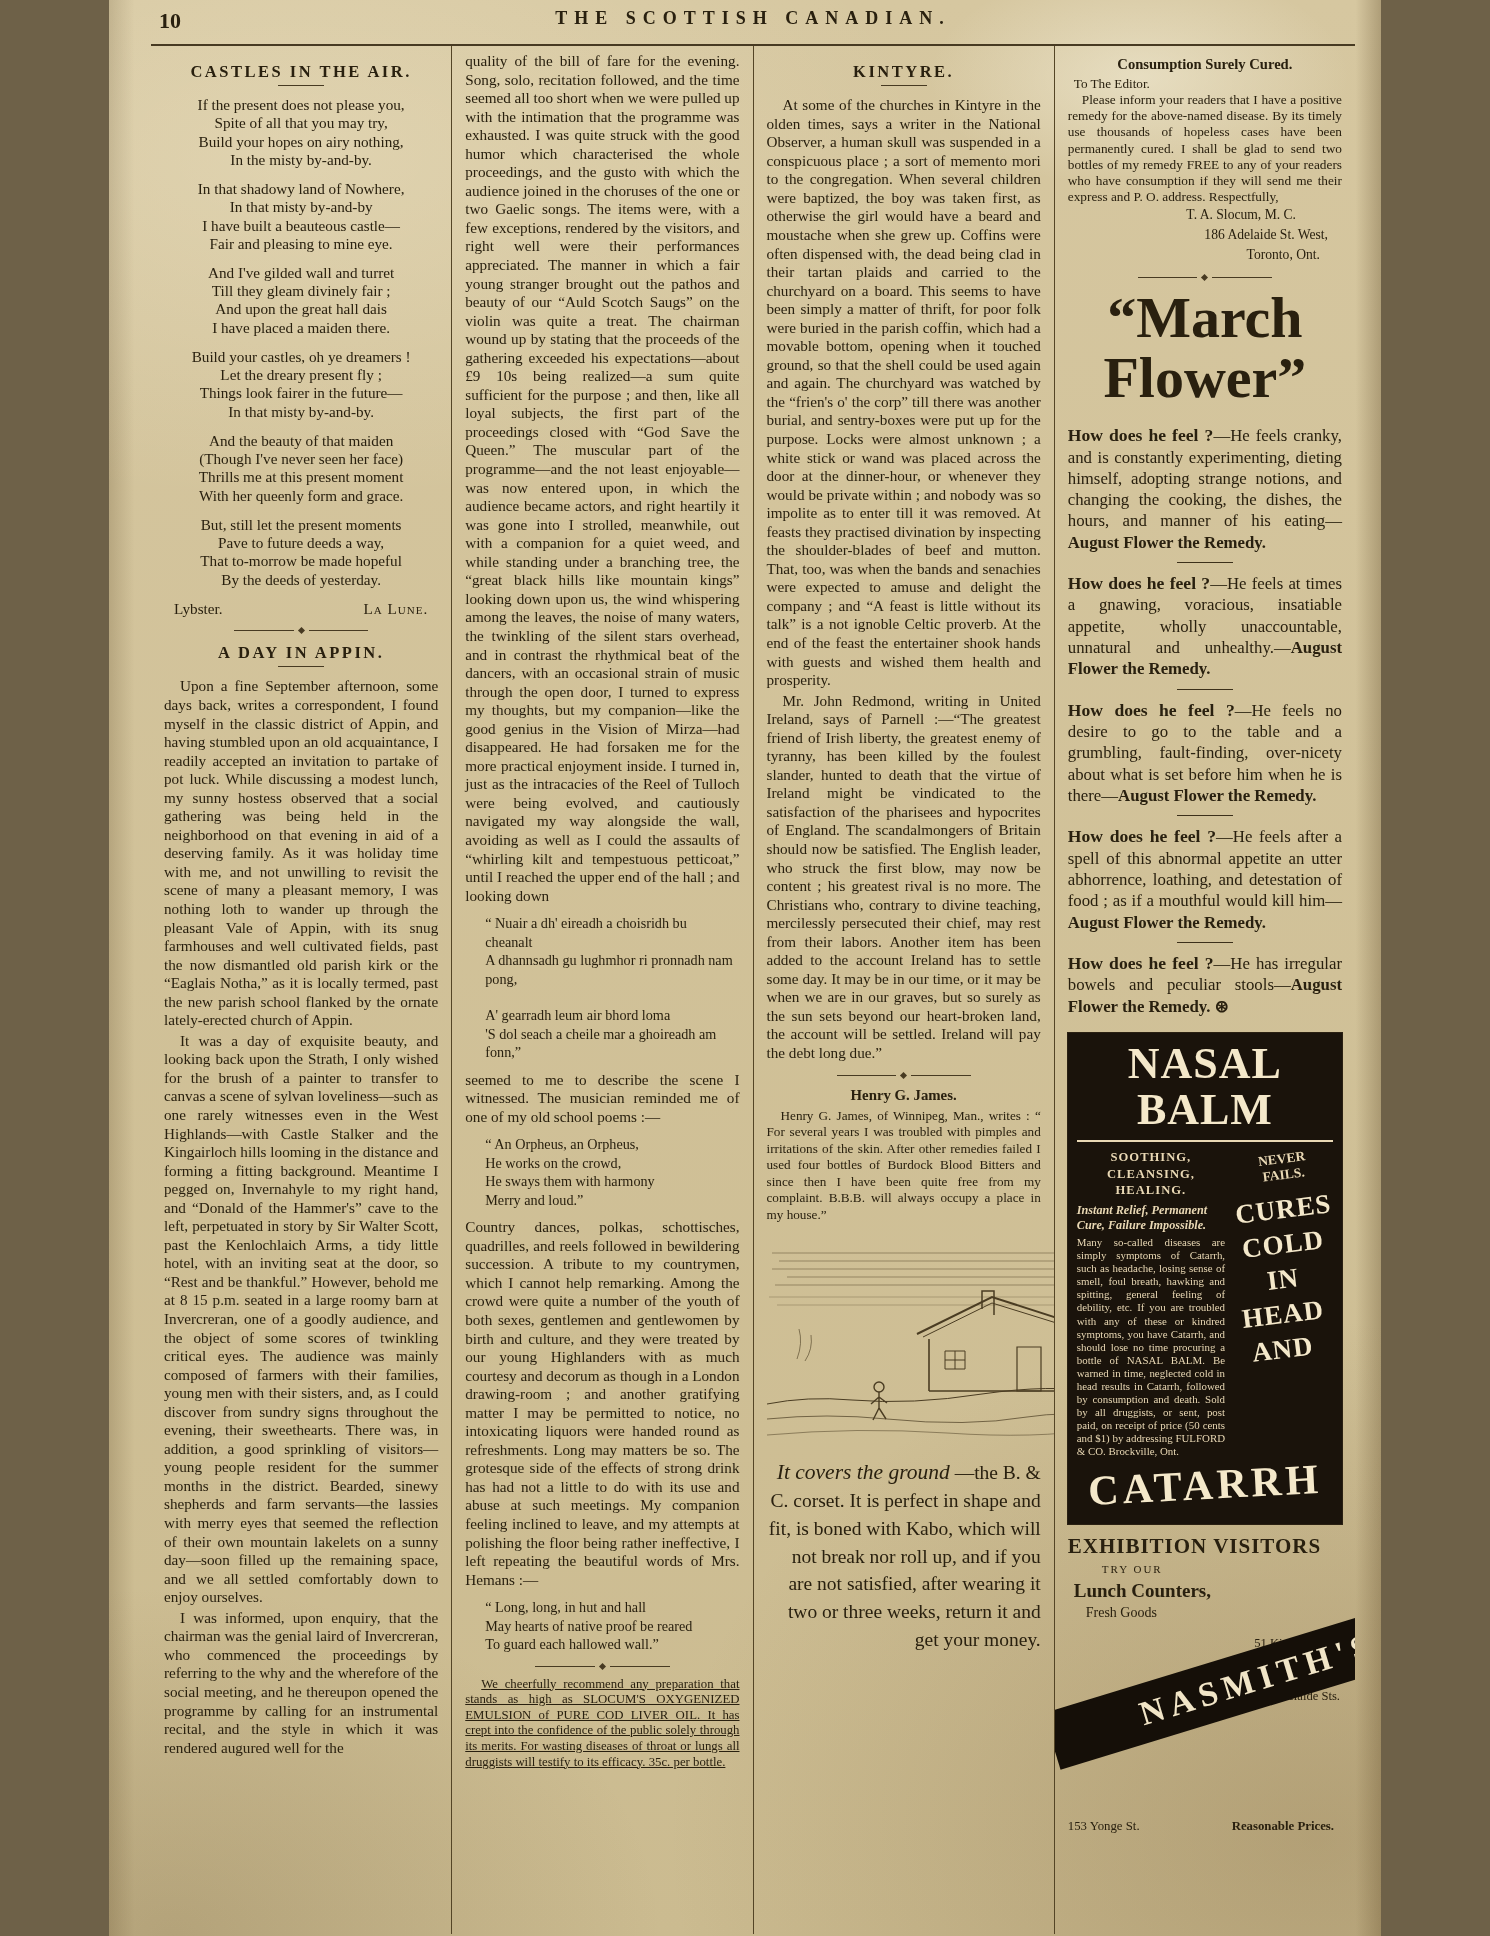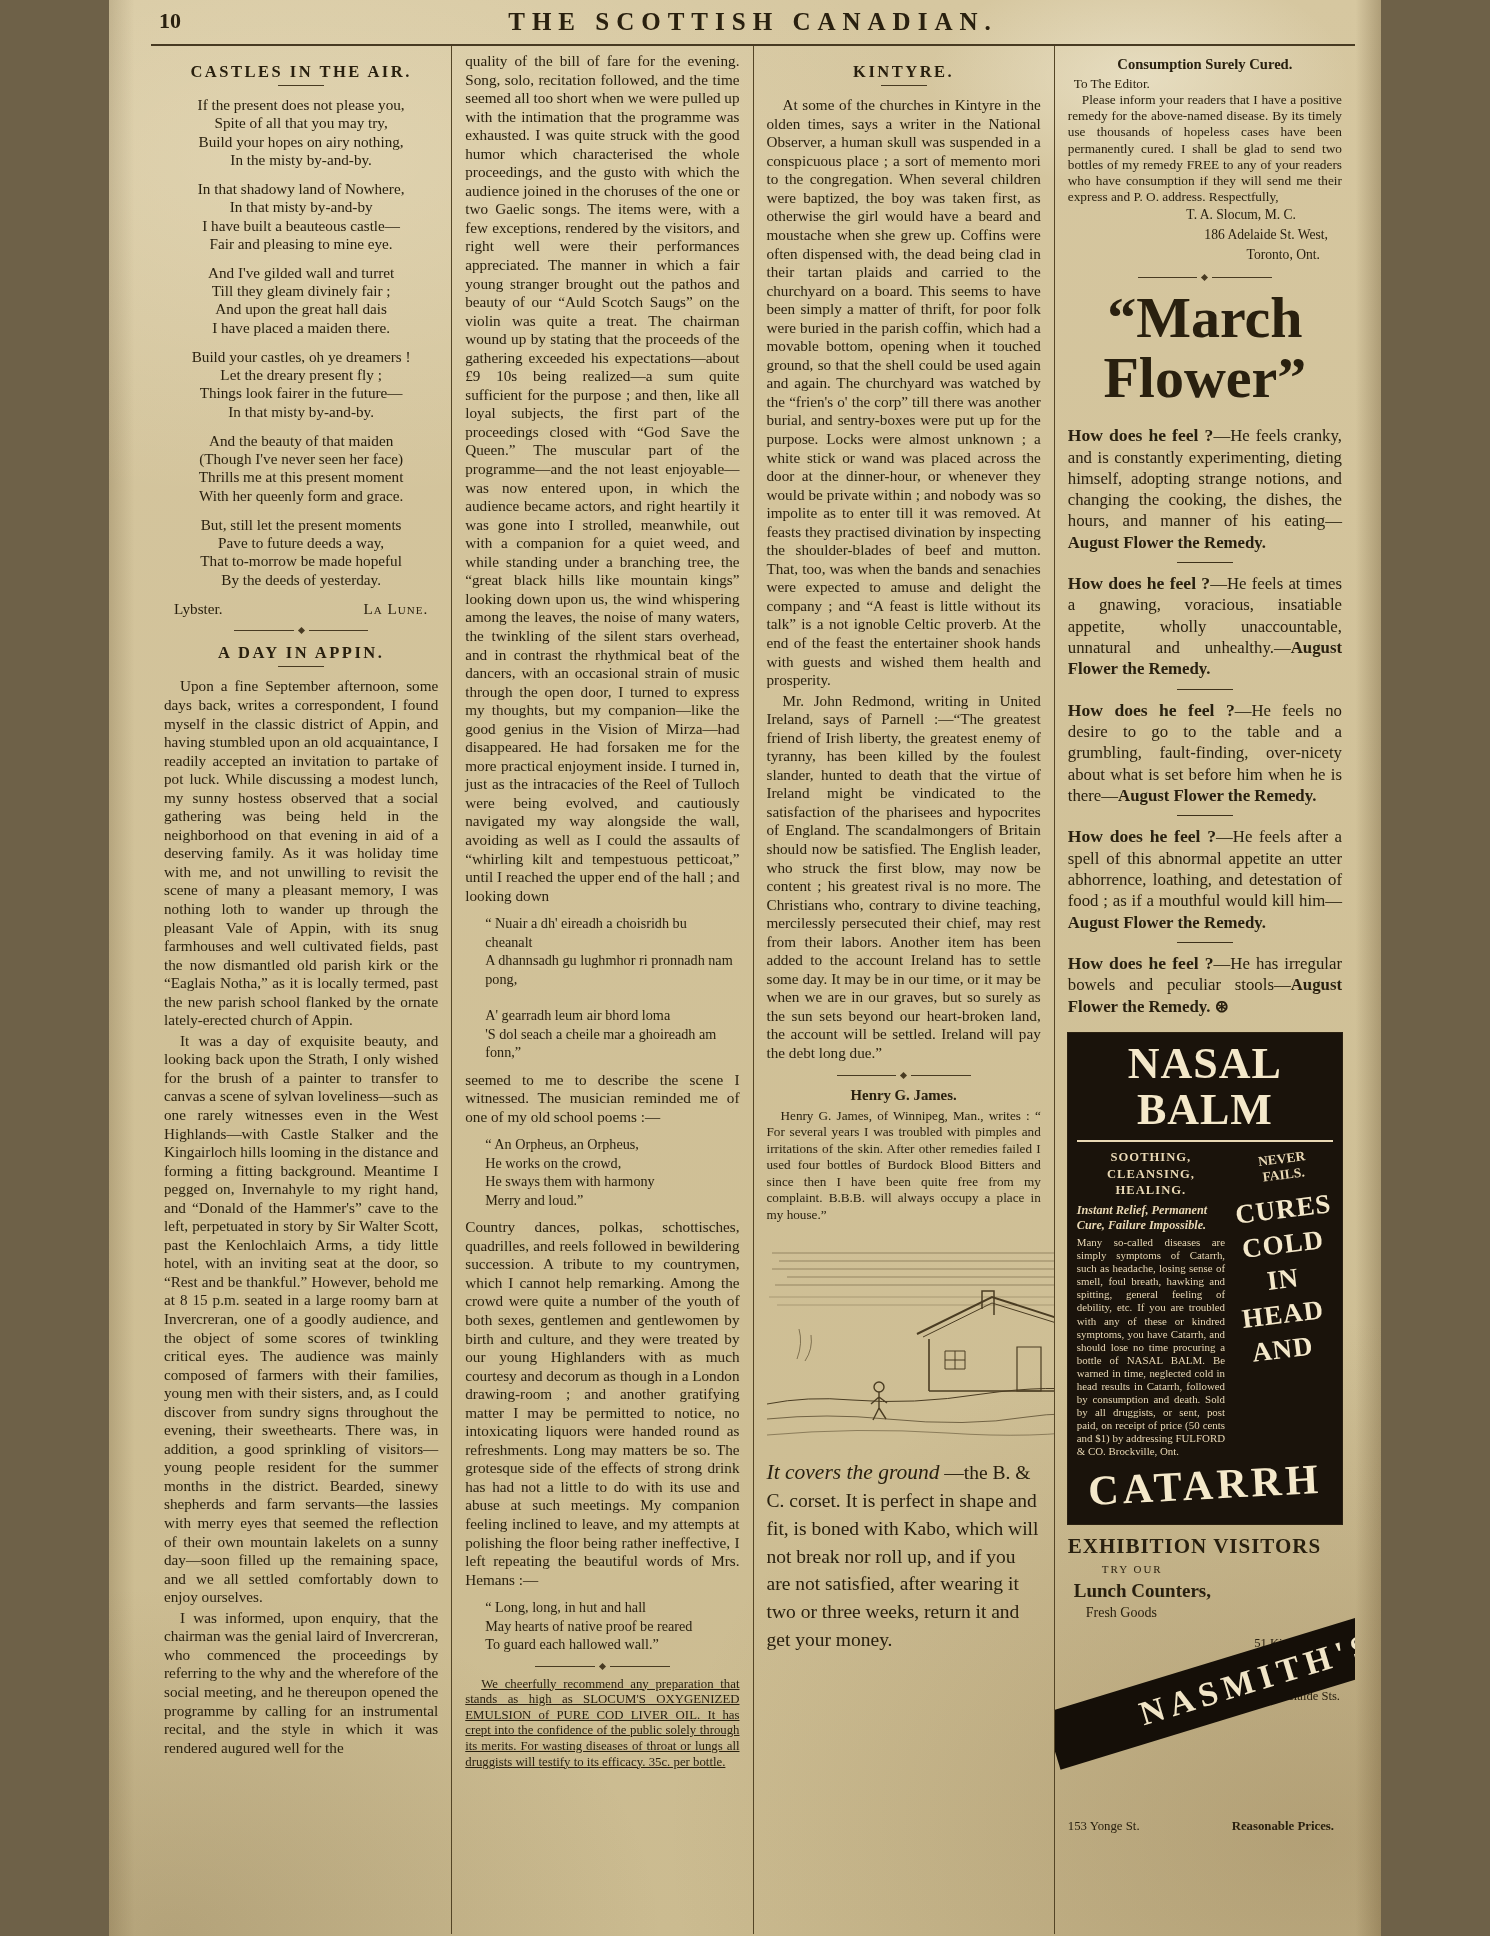--- a/index.html
+++ b/index.html
@@ -12,21 +12,21 @@
       radial-gradient(ellipse 300px 160px at 81% 4%, rgba(245,240,220,.55), rgba(245,240,220,0) 70%),
       radial-gradient(ellipse 900px 500px at 15% 8%, rgba(255,248,225,.25), rgba(255,248,225,0) 70%),
       radial-gradient(ellipse 1000px 800px at 95% 95%, rgba(120,95,55,.30), rgba(120,95,55,0) 65%),
       radial-gradient(ellipse 700px 500px at 5% 100%, rgba(110,90,55,.25), rgba(110,90,55,0) 70%),
       linear-gradient(90deg, rgba(100,80,45,.25) 0, rgba(100,80,45,0) 2%, rgba(100,80,45,0) 98%, rgba(100,80,45,.35) 100%),
       linear-gradient(#d6c7a0, #cbbb90);
     padding-left: 16px;
   }
   .header { position:relative; height:44px; margin:0 26px; border-bottom:2px solid #473a22; }
   .pgnum { position:absolute; left:8px; top:8px; font-weight:bold; font-size:22px; }
-  .masthead { position:absolute; left:0; right:0; top:8px; text-align:center; font-weight:bold; font-size:25px; letter-spacing:7px; }
+  .masthead { position:absolute; left:0; right:0; top:8px; text-align:center; font-weight:bold; font-size:18px; letter-spacing:7px; }
 
   .cols { display:flex; align-items:stretch; margin:0 26px; height:1888px; overflow:hidden; }
   .col { flex:1 1 0; min-width:0; padding:6px 13px 0 13px; overflow:hidden;
          font-size:15.2px; line-height:1.22; text-align:justify; }
   .col + .col { border-left:1.4px solid #544526; }
 
   p { margin:0 0 2px 0; text-indent:16px; }
   .art-title { margin:10px 0 2px; text-align:center; font-weight:bold; font-size:16.5px; letter-spacing:2.5px; }
   .title-rule { width:46px; border-top:1.4px solid #473a22; margin:3px auto 10px; }
   .stanza { white-space:pre-line; text-align:center; text-indent:0; margin:0 0 11px; line-height:1.2; }
@@ -36,21 +36,21 @@
   .orn { display:flex; align-items:center; margin:10px 70px 8px; }
   .orn::before, .orn::after { content:""; flex:1; border-top:1.2px solid #473a22; }
   .dmd { width:5px; height:5px; background:#473a22; transform:rotate(45deg); margin:0 5px; flex:none; }
 
   .verse { white-space:pre-line; text-align:left; text-indent:0; margin:9px 4px 9px 20px; font-size:14.2px; line-height:1.3; }
   .small-ad { font-size:12.8px; line-height:1.22;text-decoration:underline; }
   .sub-title { text-align:center; font-weight:bold; font-size:14.8px; margin:8px 0 4px; }
   .james-body { font-size:13.2px; line-height:1.25; }
 
   .illustration { margin:16px 0 8px; }
-  .corset { text-align:left; font-size:19.5px; line-height:1.42; margin-top:4px; text-indent:0; }
+  .corset { text-align:right; font-size:19.5px; line-height:1.42; margin-top:4px; text-indent:0; }
   .corset .lead { font-style:italic; font-size:21.5px; }
 
   .consumption-title { text-align:center; font-weight:bold; font-size:14.6px; margin:4px 0 2px; }
   .consumption-sal { font-size:13.2px; text-indent:6px; text-align:left; margin:0; }
   .consumption-body { font-size:13.3px; line-height:1.22; text-indent:14px; margin:0; }
   .sig { text-align:right; font-size:13.6px; line-height:1.45; }
   .sig .name { padding-right:46px; }
   .sig .a1 { padding-right:14px; }
   .sig .a2 { padding-right:22px; }
 

